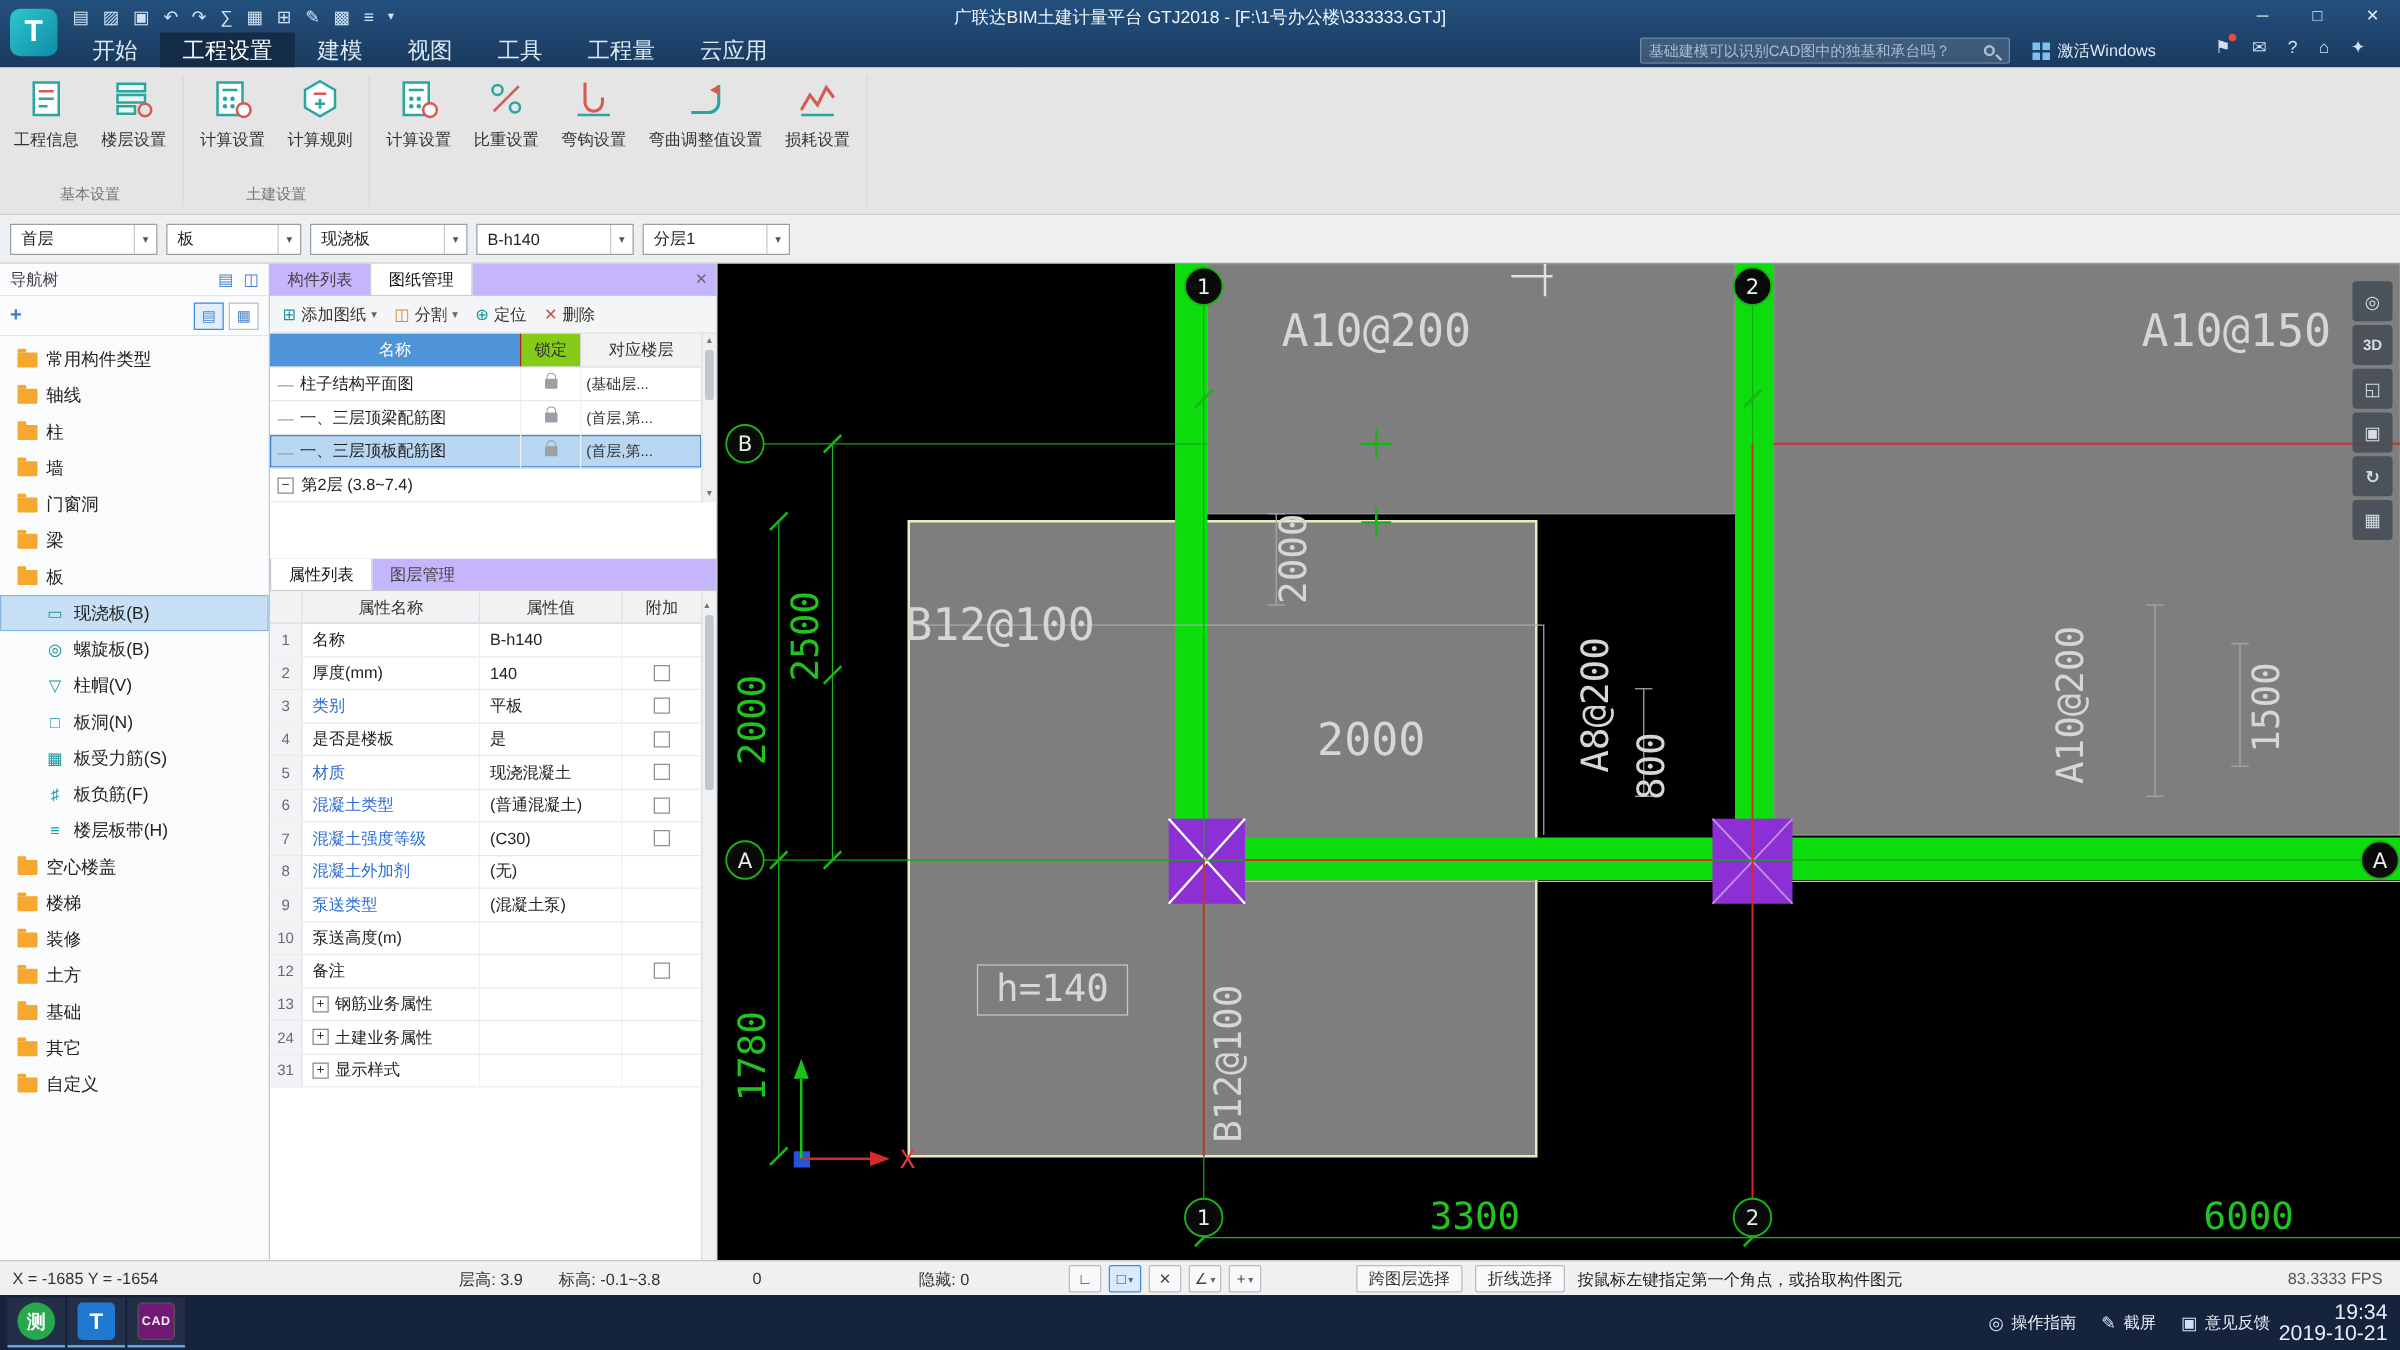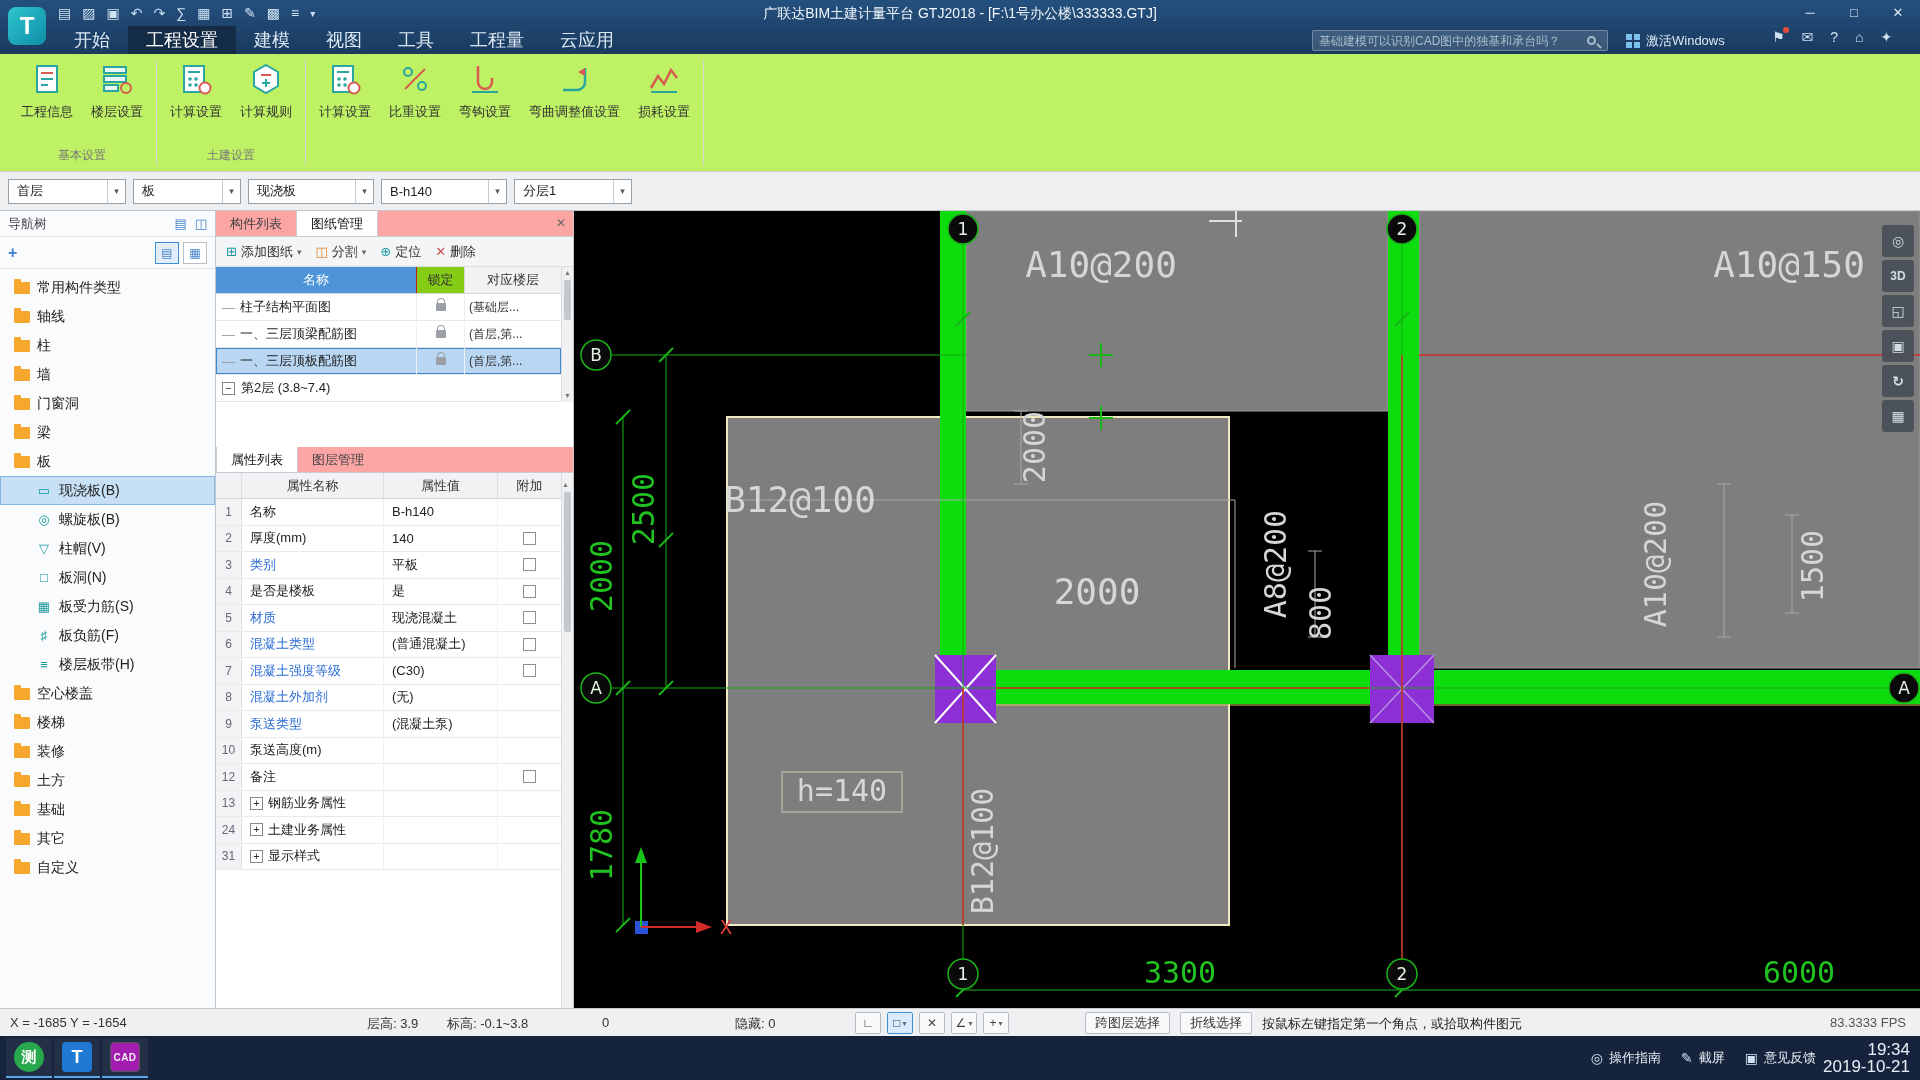--- a/index.html
+++ b/index.html
@@ -23,21 +23,21 @@
 .mag{width:9px;height:9px;border:2px solid #a9bdce;border-radius:50%;margin-right:11px;position:relative;flex:none}
 .mag::after{content:"";position:absolute;left:7px;top:7px;width:6px;height:2px;background:#a9bdce;transform:rotate(45deg)}
 .activate{position:absolute;left:1626px;top:30px;height:22px;display:flex;align-items:center;gap:6px;font-size:13px;color:#dce8f4}
 .winlogo{width:14px;height:14px;display:grid;grid-template-columns:6px 6px;grid-template-rows:6px 6px;gap:2px}
 .winlogo i{background:#7cc0f0}
 .hicons{position:absolute;left:1772px;top:29px;display:flex;gap:17px;font-size:14px;color:#cfe0f0}
 .bell{position:relative}
 .bell::after{content:"";position:absolute;right:-4px;top:-2px;width:6px;height:6px;border-radius:50%;background:#e84c3c}
 
 
-.ribbon{position:absolute;left:0;top:54px;width:100%;height:118px;background:#bef264;border-bottom:1px solid #c9cdd1;display:flex;padding-left:12px}
+.ribbon{position:absolute;left:0;top:54px;width:100%;height:118px;background:#e5e5e5;border-bottom:1px solid #c9cdd1;display:flex;padding-left:2px}
 .rgroup{display:flex;flex-direction:column}
 .rbtns{flex:1;display:flex;align-items:flex-start;padding-top:8px}
 .rbtn{min-width:66px;padding:0 9px;display:flex;flex-direction:column;align-items:center;gap:7px}
 .rbtn svg{width:34px;height:34px}
 .blabel{font-size:13px;color:#333;white-space:nowrap}
 .rlabel{height:26px;text-align:center;font-size:12px;color:#777;line-height:20px}
 .rsep{width:1px;background:#d5d8db;margin:6px 4px}
 
 
 .selrow{position:absolute;left:0;top:172px;width:100%;height:39px;background:#edeff1;border-bottom:1px solid #c2c7cb;display:flex;align-items:center;padding-left:8px;gap:7px}
@@ -57,21 +57,21 @@
 .tree{padding-top:4px}
 .titem{height:29px;display:flex;align-items:center;gap:7px;font-size:14px;color:#222;padding-left:14px}
 .titem.sub{padding-left:36px}
 .titem.selected{background:#c7e0f5;box-shadow:inset 0 0 0 1px #86b7e4}
 .folder{width:16px;height:12px;background:#f5a72e;border-radius:1px;position:relative;flex:none}
 .folder::before{content:"";position:absolute;left:0;top:-3px;width:7px;height:3px;background:#f5a72e;border-radius:1px 1px 0 0}
 .sicon{width:16px;text-align:center;color:#18989e;font-size:13px;flex:none}
 
 
 .mid{position:absolute;left:216px;top:211px;width:358px;height:797px;background:#fff;border-right:1px solid #c3c8cc}
-.ptabs{height:26px;display:flex;background:#fca5a5;border-bottom:1px solid #c9cdd1}
+.ptabs{height:26px;display:flex;background:#c4b5fd;border-bottom:1px solid #c9cdd1}
 .ptab{padding:0 14px;line-height:25px;font-size:13px;color:#444}
 .ptab.active{background:#fff;color:#111;border-left:1px solid #c9cdd1;border-right:1px solid #c9cdd1}
 .xclose{width:24px;line-height:25px;text-align:center;color:#666;font-size:12px}
 .stoolbar{height:30px;display:flex;align-items:center;gap:2px;padding:0 4px;background:#f4f5f6;border-bottom:1px solid #dde0e3;font-size:13px;color:#333}
 .stbtn{display:flex;align-items:center;gap:4px;padding:0 6px;height:24px}
 .tico{font-size:13px}
 .tico.teal{color:#18989e}.tico.orange{color:#e08a2e}.tico.red{color:#d05050}
 .scaret{font-size:9px;color:#666}
 .stable{position:relative;margin-right:12px}
 .sthead{display:flex;height:27px;border-bottom:1px solid #d4d8db;font-size:13px}
@@ -129,21 +129,21 @@
 .fps{position:absolute;right:14px;top:6px;color:#555}
 
 
 .tbar{position:absolute;left:0;top:1036px;width:100%;height:44px;background:#16233c;color:#e8eef5}
 .apps{position:absolute;left:6px;top:0;height:44px;display:flex;align-items:center;gap:2px}
 .atile{width:46px;height:40px;display:flex;align-items:center;justify-content:center;border-bottom:2px solid transparent}
 .atile.running{background:rgba(255,255,255,.06);border-bottom-color:#5aa7e8}
 .aico{width:30px;height:30px;border-radius:4px;display:flex;align-items:center;justify-content:center;font-weight:bold}
 .aico.g{background:#27a84c;color:#fff;font-size:15px;border-radius:50%}
 .aico.b{background:#1f78d1;color:#fff;font-size:18px}
-.aico.c{background:#a21caf;color:#eee;font-size:10px;letter-spacing:.5px;border:1px solid #555}
+.aico.c{background:#701a75;color:#eee;font-size:10px;letter-spacing:.5px;border:1px solid #555}
 .tray{position:absolute;right:104px;top:0;height:44px;display:flex;align-items:center;gap:20px;font-size:13px}
 .trayitem{display:flex;align-items:center;gap:6px}
 .tg{font-size:14px;color:#cfe0f0}
 .clock{position:absolute;right:10px;top:5px;text-align:right;font-size:17px;line-height:17px}
 </style>
 </head>
 <body>
 
 <div class="app">
 

